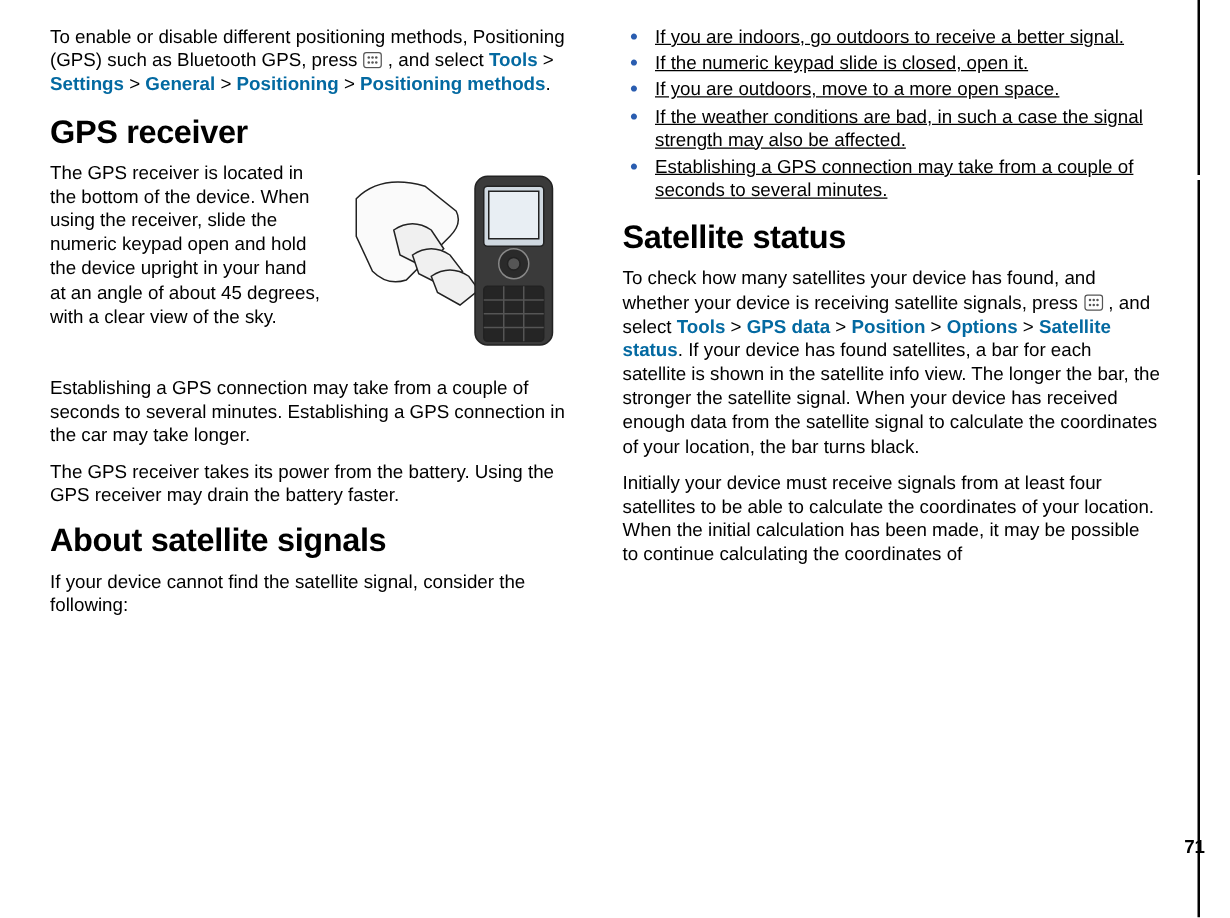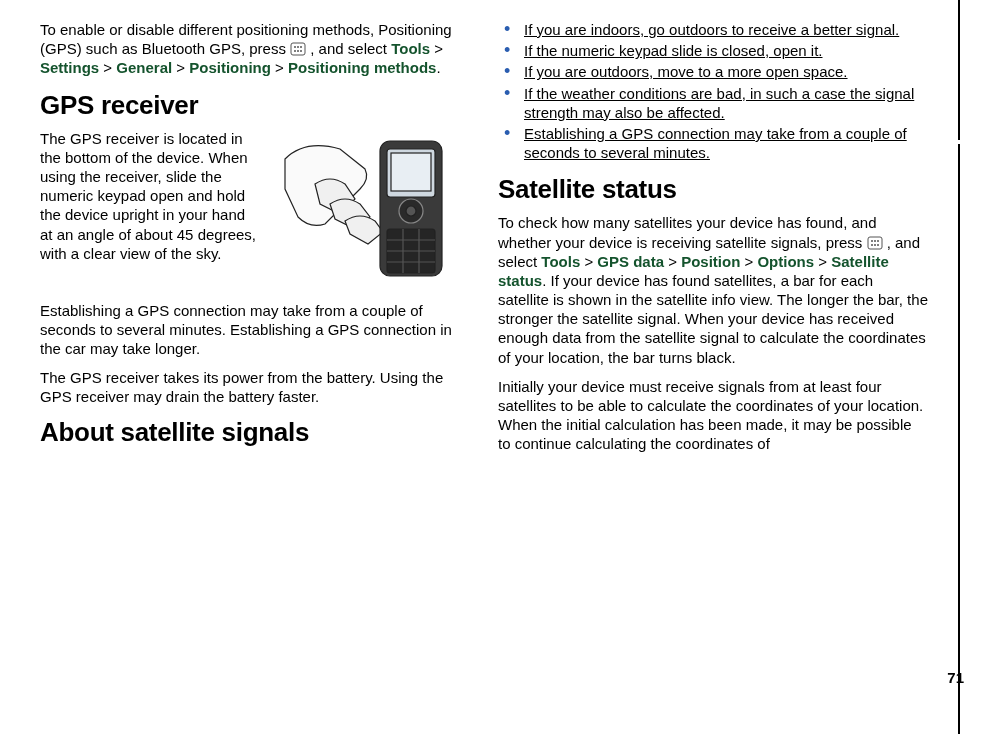--- a/index.html
+++ b/index.html
@@ -8,21 +8,21 @@
   .draft-label { position: absolute; left: 4px; bottom: 96px; transform: rotate(-90deg); transform-origin: left bottom; font-size: 26px; font-weight: normal; }
   .section-label { position: absolute; right: 2px; top: 4px; transform: rotate(-90deg); transform-origin: right top; font-size: 17px; letter-spacing: 0.5px; }
   .side-line { position: absolute; right: 24px; top: 0; width: 2px; height: 734px; background: #000; }
   .side-line-break { position: absolute; right: 22px; top: 140px; width: 6px; height: 4px; background: #fff; }
   .page-num { position: absolute; right: 20px; bottom: 48px; font-weight: bold; font-size: 15px; }
   .content { display: flex; gap: 28px; padding: 20px 52px 20px 40px; }
   .col { width: 430px; }
   p { margin-bottom: 10px; line-height: 1.28; }
   h2 { font-size: 26px; font-weight: bold; margin-top: 12px; margin-bottom: 8px; letter-spacing: -0.3px; }
   h2.tighter { margin-top: 8px; }
-  .bolded { font-weight: bold; color: #14532d; }
+  .bolded { font-weight: bold; color: #0369a1; }
   .gt { color: #000; font-weight: normal; }
   ul { list-style: none; margin-left: 0; padding-left: 0; margin-bottom: 10px; }
   li { position: relative; padding-left: 26px; margin-bottom: 2px; line-height: 1.28; text-decoration: underline; }
   li::before { content: "•"; position: absolute; left: 6px; top: 0; color: #2a5db0; font-size: 18px; line-height: 1; }
   .float-img { float: right; width: 200px; height: 168px; margin-left: 10px; margin-bottom: 4px; display: flex; align-items: center; justify-content: center; }
   .icon-key { display: inline-block; width: 16px; height: 14px; vertical-align: -2px; }
   .phone-svg { width: 100%; height: 100%; }
   .clr { clear: both; }
 </style>
 </head>
@@ -84,20 +84,21 @@
           </g>
         </svg>
       </div>
 
       <p>The GPS receiver is located in the bottom of the device. When using the receiver, slide the numeric keypad open and hold the device upright in your hand at an angle of about 45 degrees, with a clear view of the sky.</p>
       <div class="clr"></div>
       <p>Establishing a GPS connection may take from a couple of seconds to several minutes. Establishing a GPS connection in the car may take longer.</p>
       <p>The GPS receiver takes its power from the battery. Using the GPS receiver may drain the battery faster.</p>
 
       <h2 class="tighter">About satellite signals</h2>
+      <p>If your device cannot find the satellite signal, consider the following:</p>
     </div>
 
     <div class="col">
       <ul>
         <li>If you are indoors, go outdoors to receive a better signal.</li>
         <li>If the numeric keypad slide is closed, open it.</li>
         <li>If you are outdoors, move to a more open space.</li>
         <li>If the weather conditions are bad, in such a case the signal strength may also be affected.</li>
         <li>Establishing a GPS connection may take from a couple of seconds to several minutes.</li>
       </ul>

